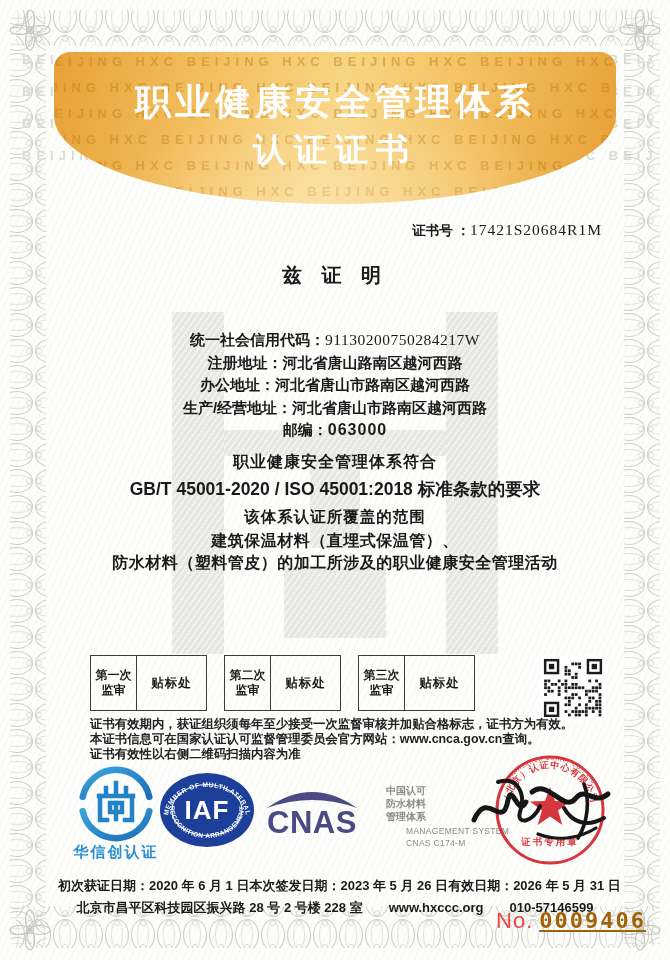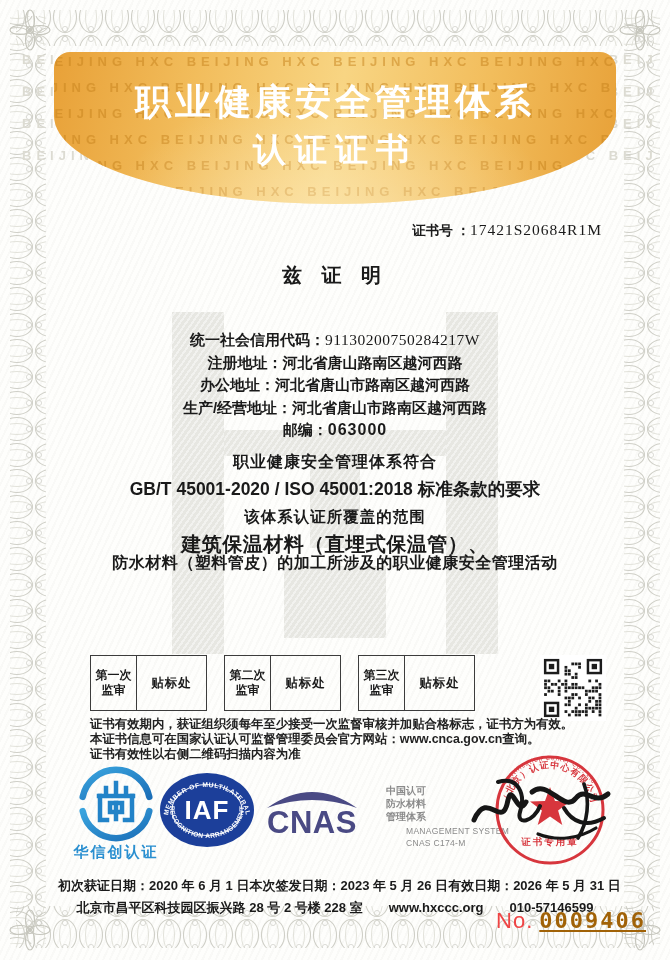--- a/index.html
+++ b/index.html
@@ -56,21 +56,21 @@
   .info { top:331px; display:flex; flex-direction:column; gap:4.5px; }
   .info-line { font-size:15px; font-weight:bold; line-height:18px; }
   .info-line .value { font-weight:bold; }
   .info-line:first-child .value { font-family:"Liberation Serif", serif;
     font-weight:500; font-size:15.5px; letter-spacing:.5px; }
   .info-line:last-child .value { font-size:16px; letter-spacing:1px; }
 
   .conform   { top:452px; font-size:16px; font-weight:600; letter-spacing:1px; }
   .standard  { top:477px; font-size:17.5px; font-weight:bold; }
   .scope-head{ top:507px; font-size:15.5px; font-weight:600; letter-spacing:1px; }
-  .scope1    { top:531px; font-size:20px; font-weight:bold; letter-spacing:.5px; }
+  .scope1    { top:531px; font-size:16px; font-weight:bold; letter-spacing:.5px; }
   .scope2    { top:553px; font-size:16px; font-weight:bold; letter-spacing:.5px; }
 
   
   .audit-row { top:655px; left:90px; display:flex; gap:17px; }
   .audit-box { width:115px; height:54px; border:1.5px solid #3c3c3c; display:flex; background:transparent; }
   .audit-round { width:45px; border-right:1.5px solid #3c3c3c; display:flex;
     flex-direction:column; align-items:center; justify-content:center;
     font-size:12px; font-weight:bold; line-height:15px; }
   .audit-sticker { flex:1; display:flex; align-items:center; justify-content:center;
     font-size:12.5px; font-weight:bold; letter-spacing:1px; }

